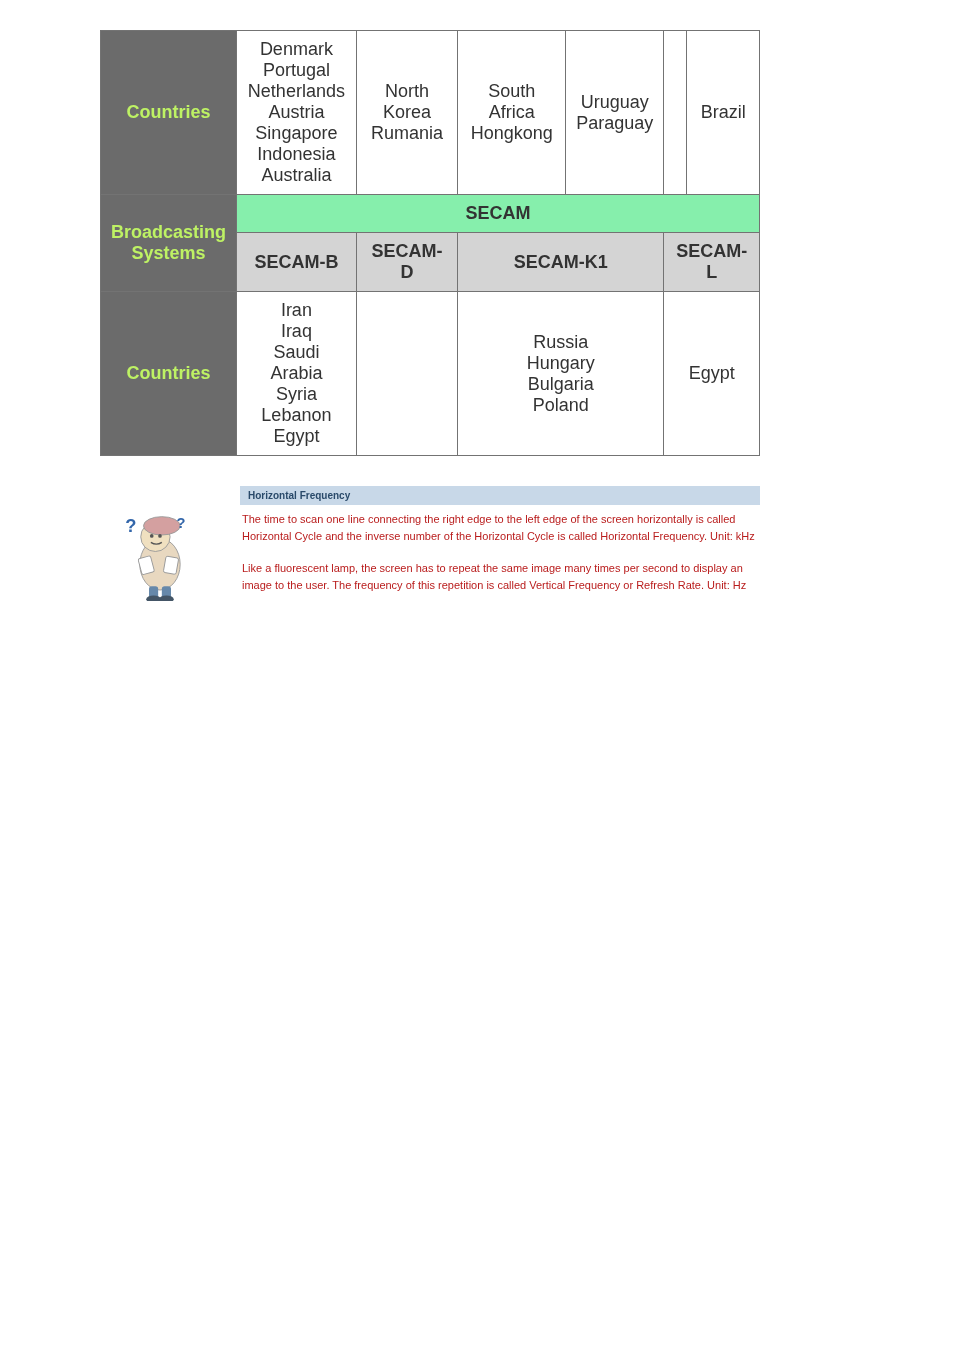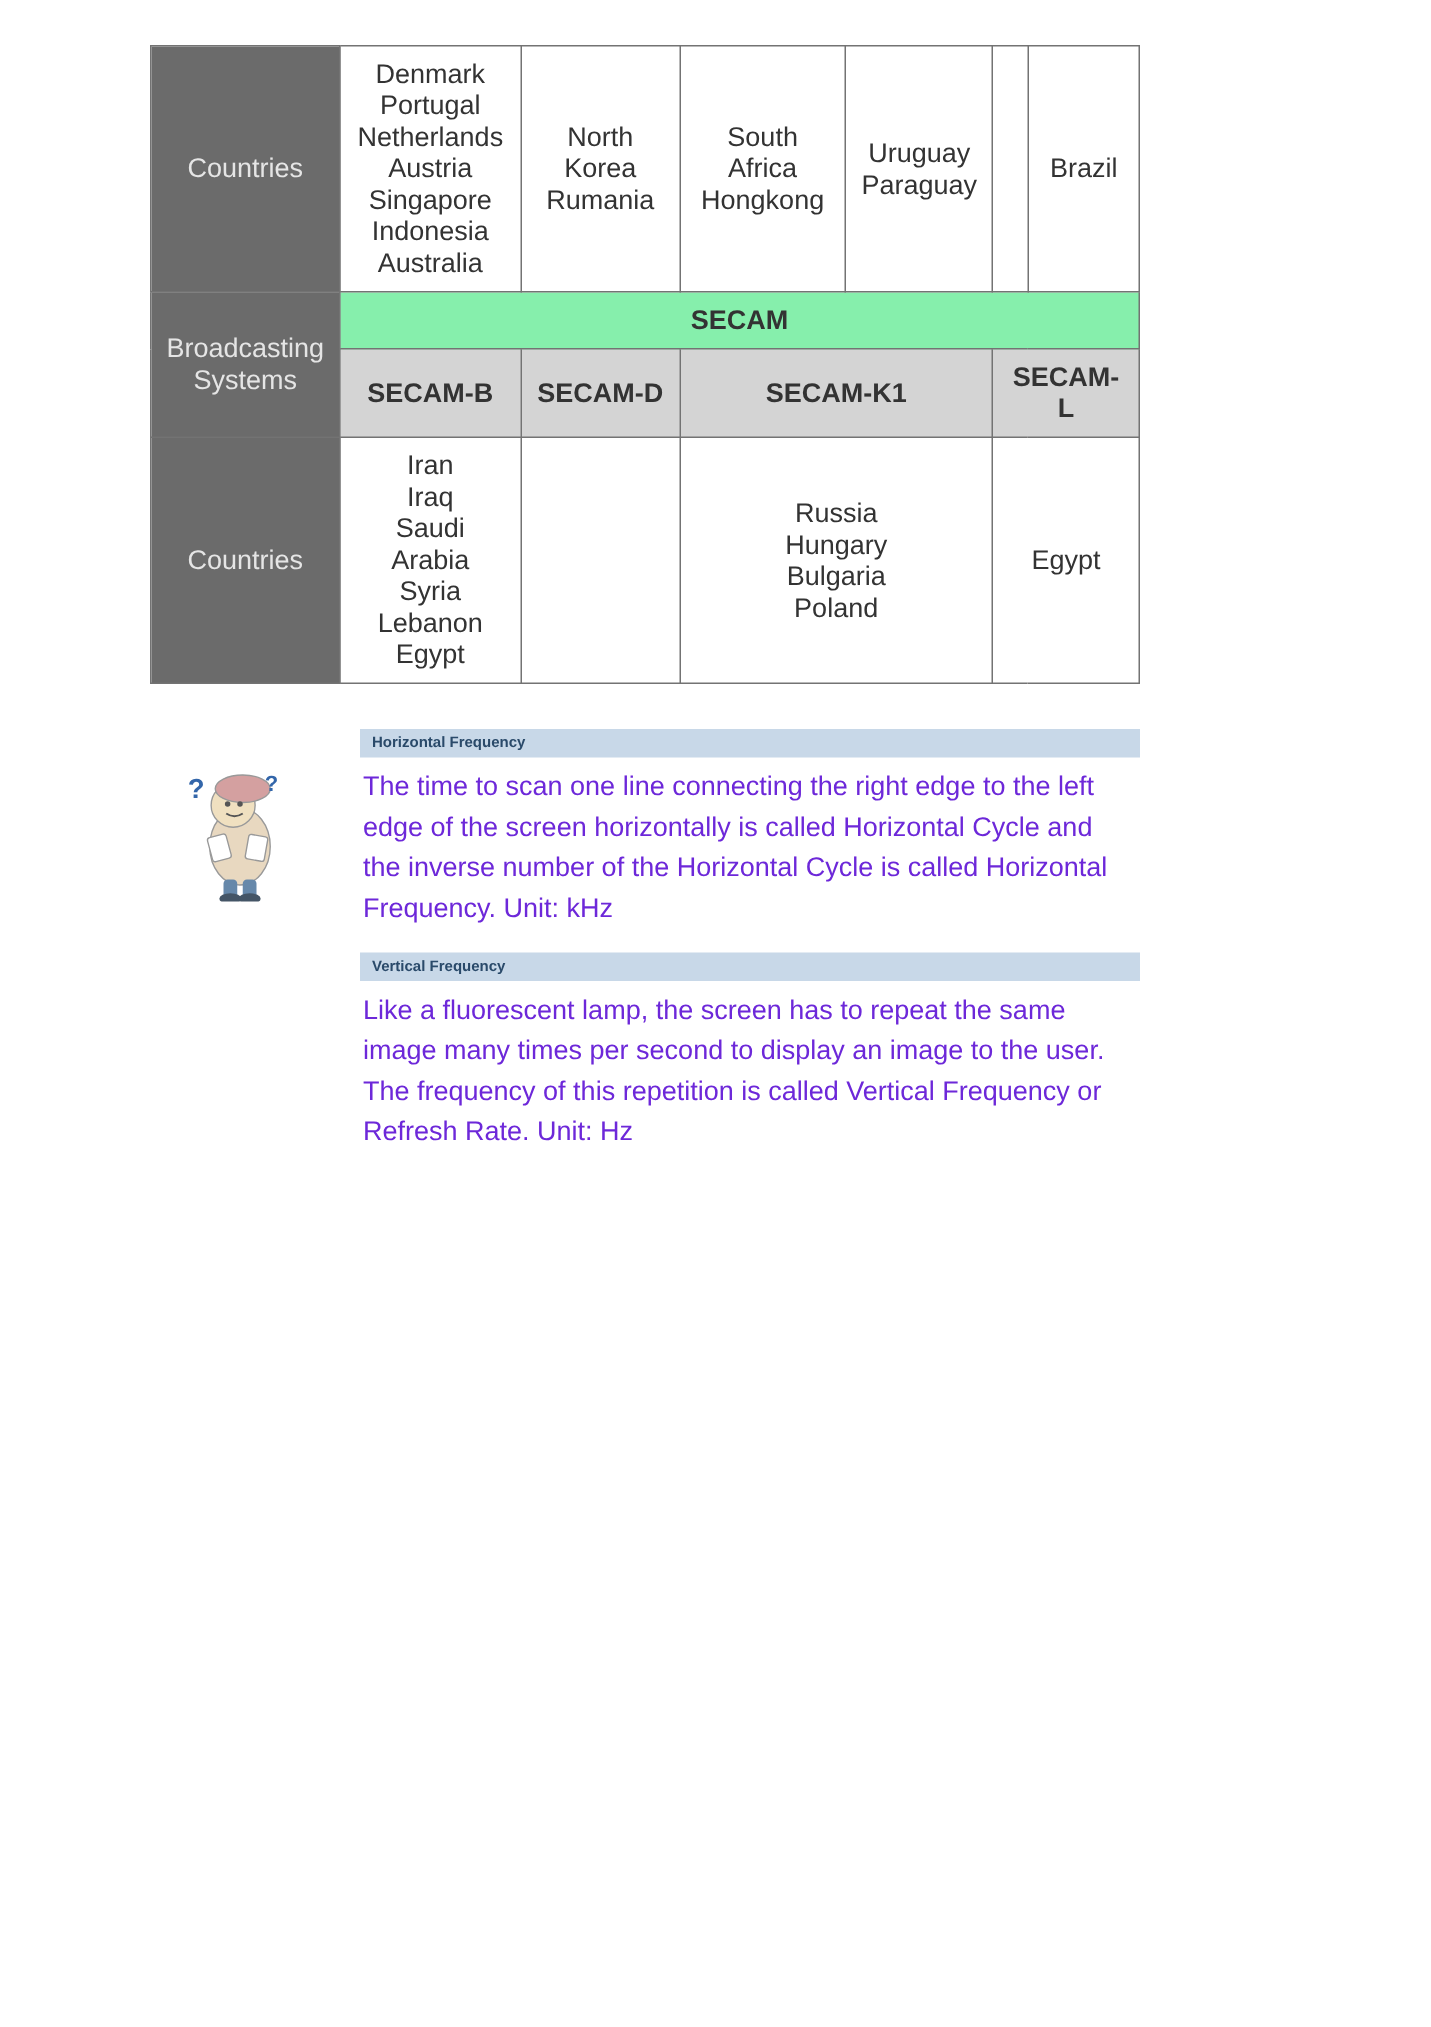--- a/index.html
+++ b/index.html
@@ -20,22 +20,22 @@
     }
     .main-table td {
       border: 1px solid #737373;
       padding: 8px 10px;
       text-align: center;
       vertical-align: middle;
       font-size: 18px;
     }
     .label-cell {
       background-color: #6b6b6b;
-      color: #e5e5e5;
-      font-weight: normal;
+      color: #bef264;
+      font-weight: bold;
       width: 108px;
       font-size: 13px;
     }
     .header-cell {
       background-color: #d4d4d4;
       font-weight: bold;
       font-size: 13px;
       margin-top: 26px;
     }
     .secam-header {
@@ -67,23 +67,23 @@
     }
     .info-heading {
       background-color: #c8d8e8;
       color: #2a4a6a;
       font-weight: bold;
       font-size: 10px;
       padding: 4px 8px;
       margin-bottom: 6px;
     }
     .info-text {
-      font-size: 18px;
+      font-size: 11px;
       line-height: 1.5;
-      color: #6d28d9;
+      color: #b91c1c;
       margin-bottom: 16px;
       padding: 0 2px;
     }
 
     
     .illustration svg {
       width: 110px;
       height: 110px;
     }
   </style>
@@ -169,16 +169,15 @@
 
       <ellipse cx="53" cy="118" rx="8" ry="4" fill="#445566"></ellipse>
       <ellipse cx="67" cy="118" rx="8" ry="4" fill="#445566"></ellipse>
     </svg>
   </div>
 
   <div class="info-section">
     <div class="info-heading">Horizontal Frequency</div>
     <p class="info-text">The time to scan one line connecting the right edge to the left edge of the screen horizontally is called Horizontal Cycle and the inverse number of the Horizontal Cycle is called Horizontal Frequency. Unit: kHz</p>
 
-    <div class="info-heading">Vertical Frequency</div>
     <p class="info-text">Like a fluorescent lamp, the screen has to repeat the same image many times per second to display an image to the user. The frequency of this repetition is called Vertical Frequency or Refresh Rate. Unit: Hz</p>
   </div>
 </div>
 
 </body></html>

